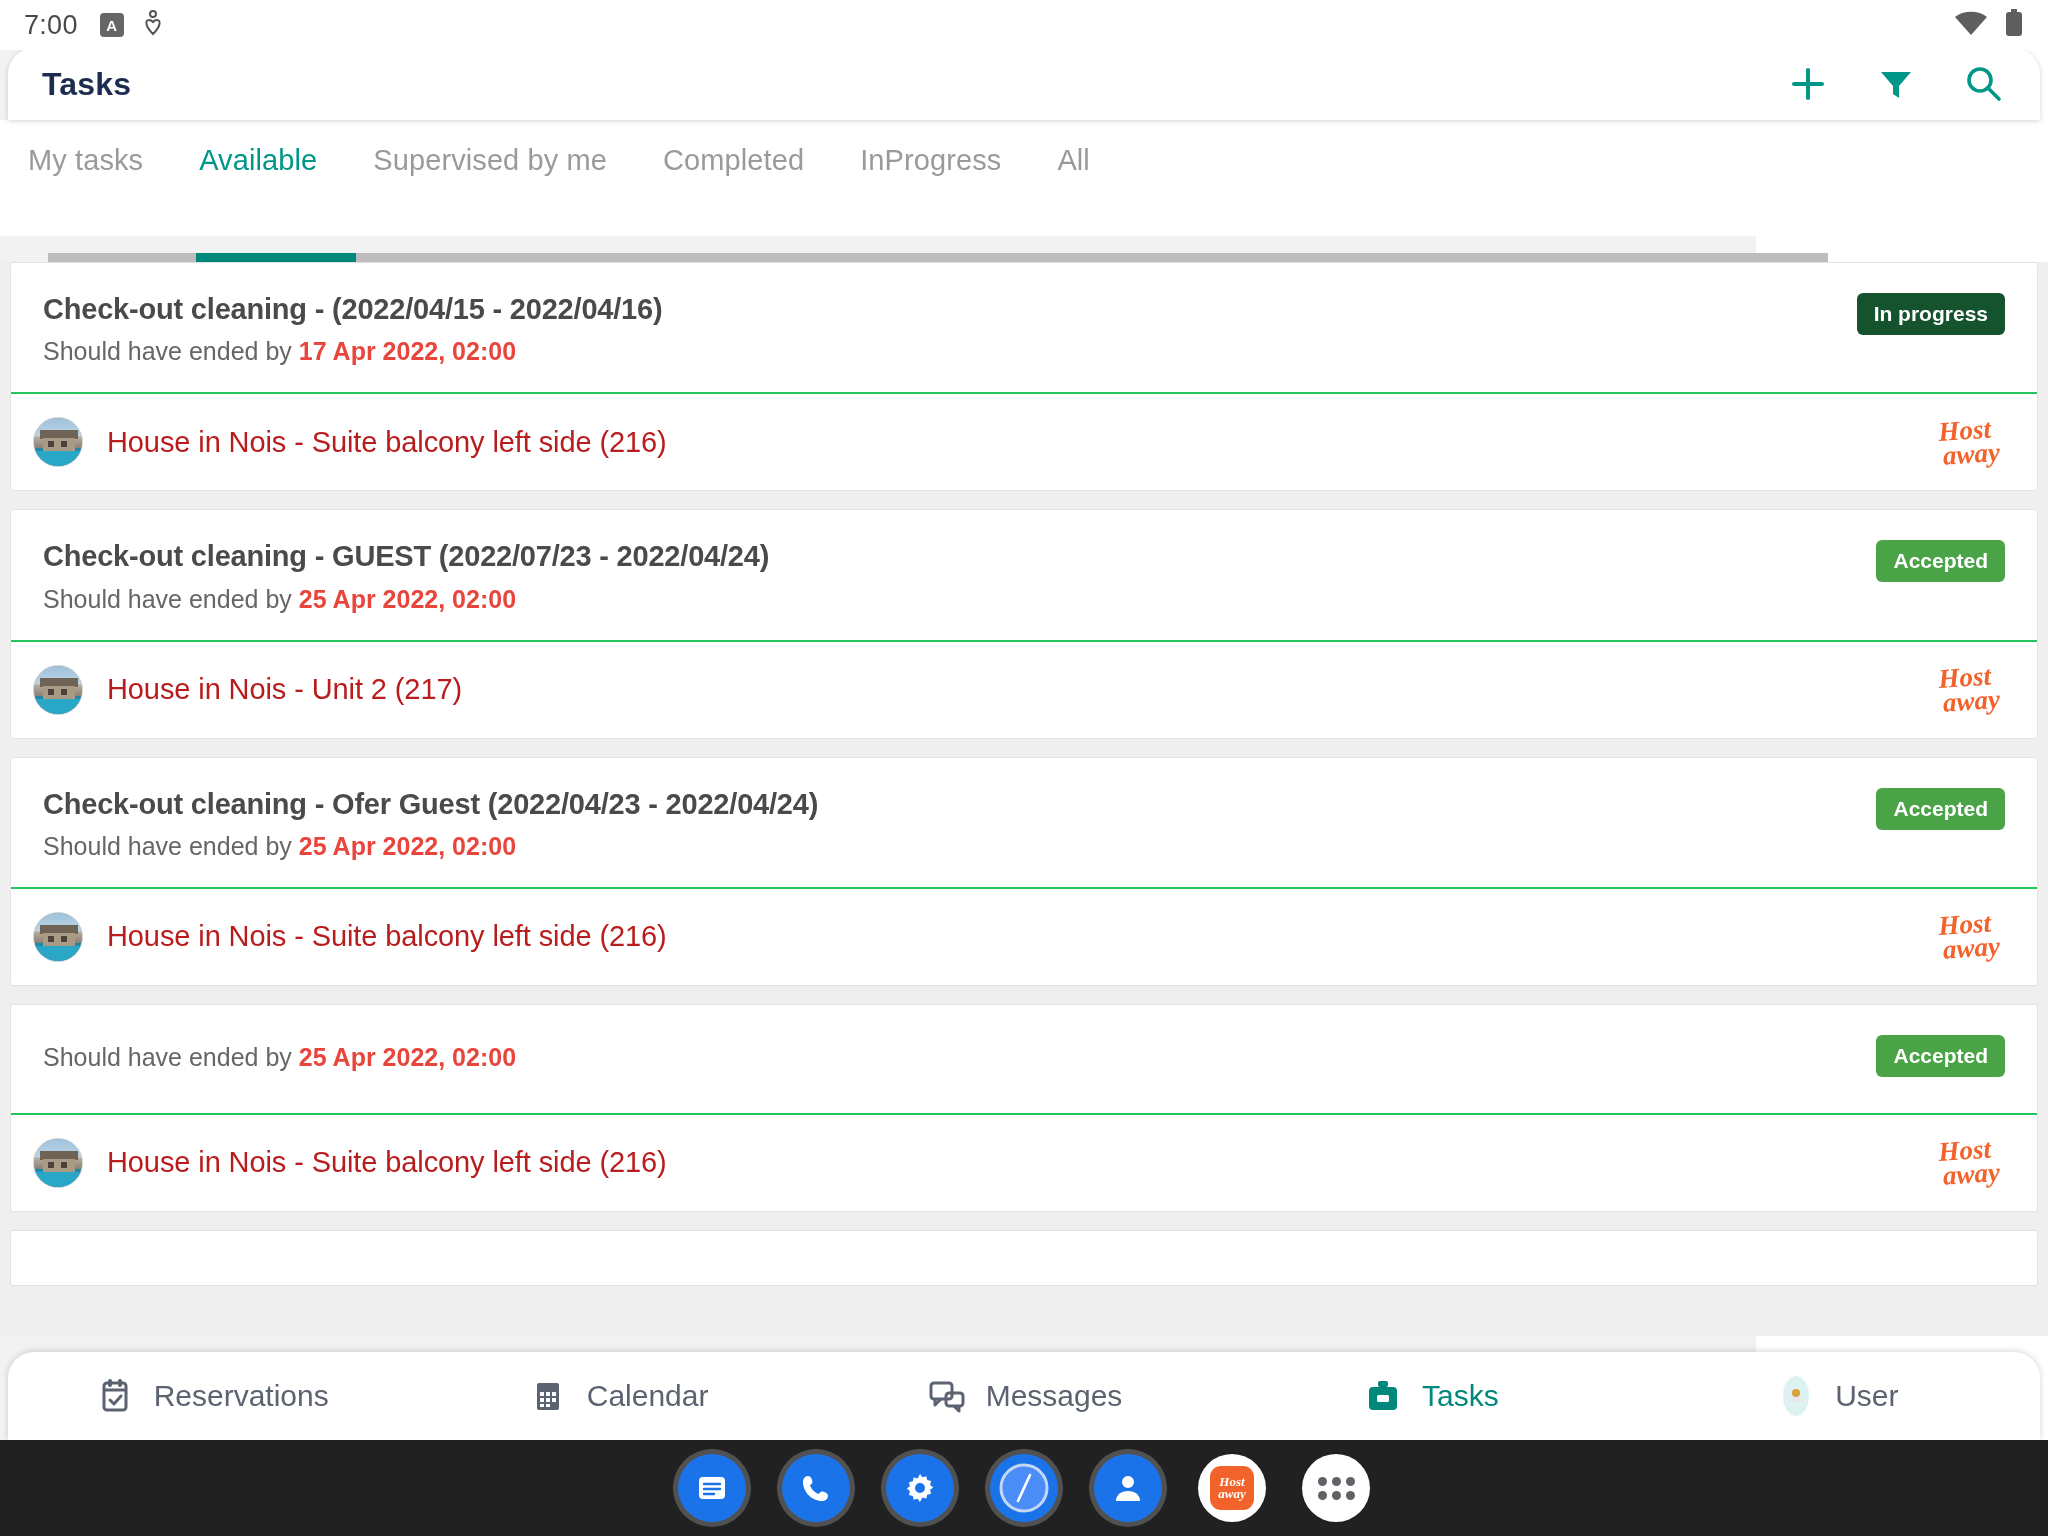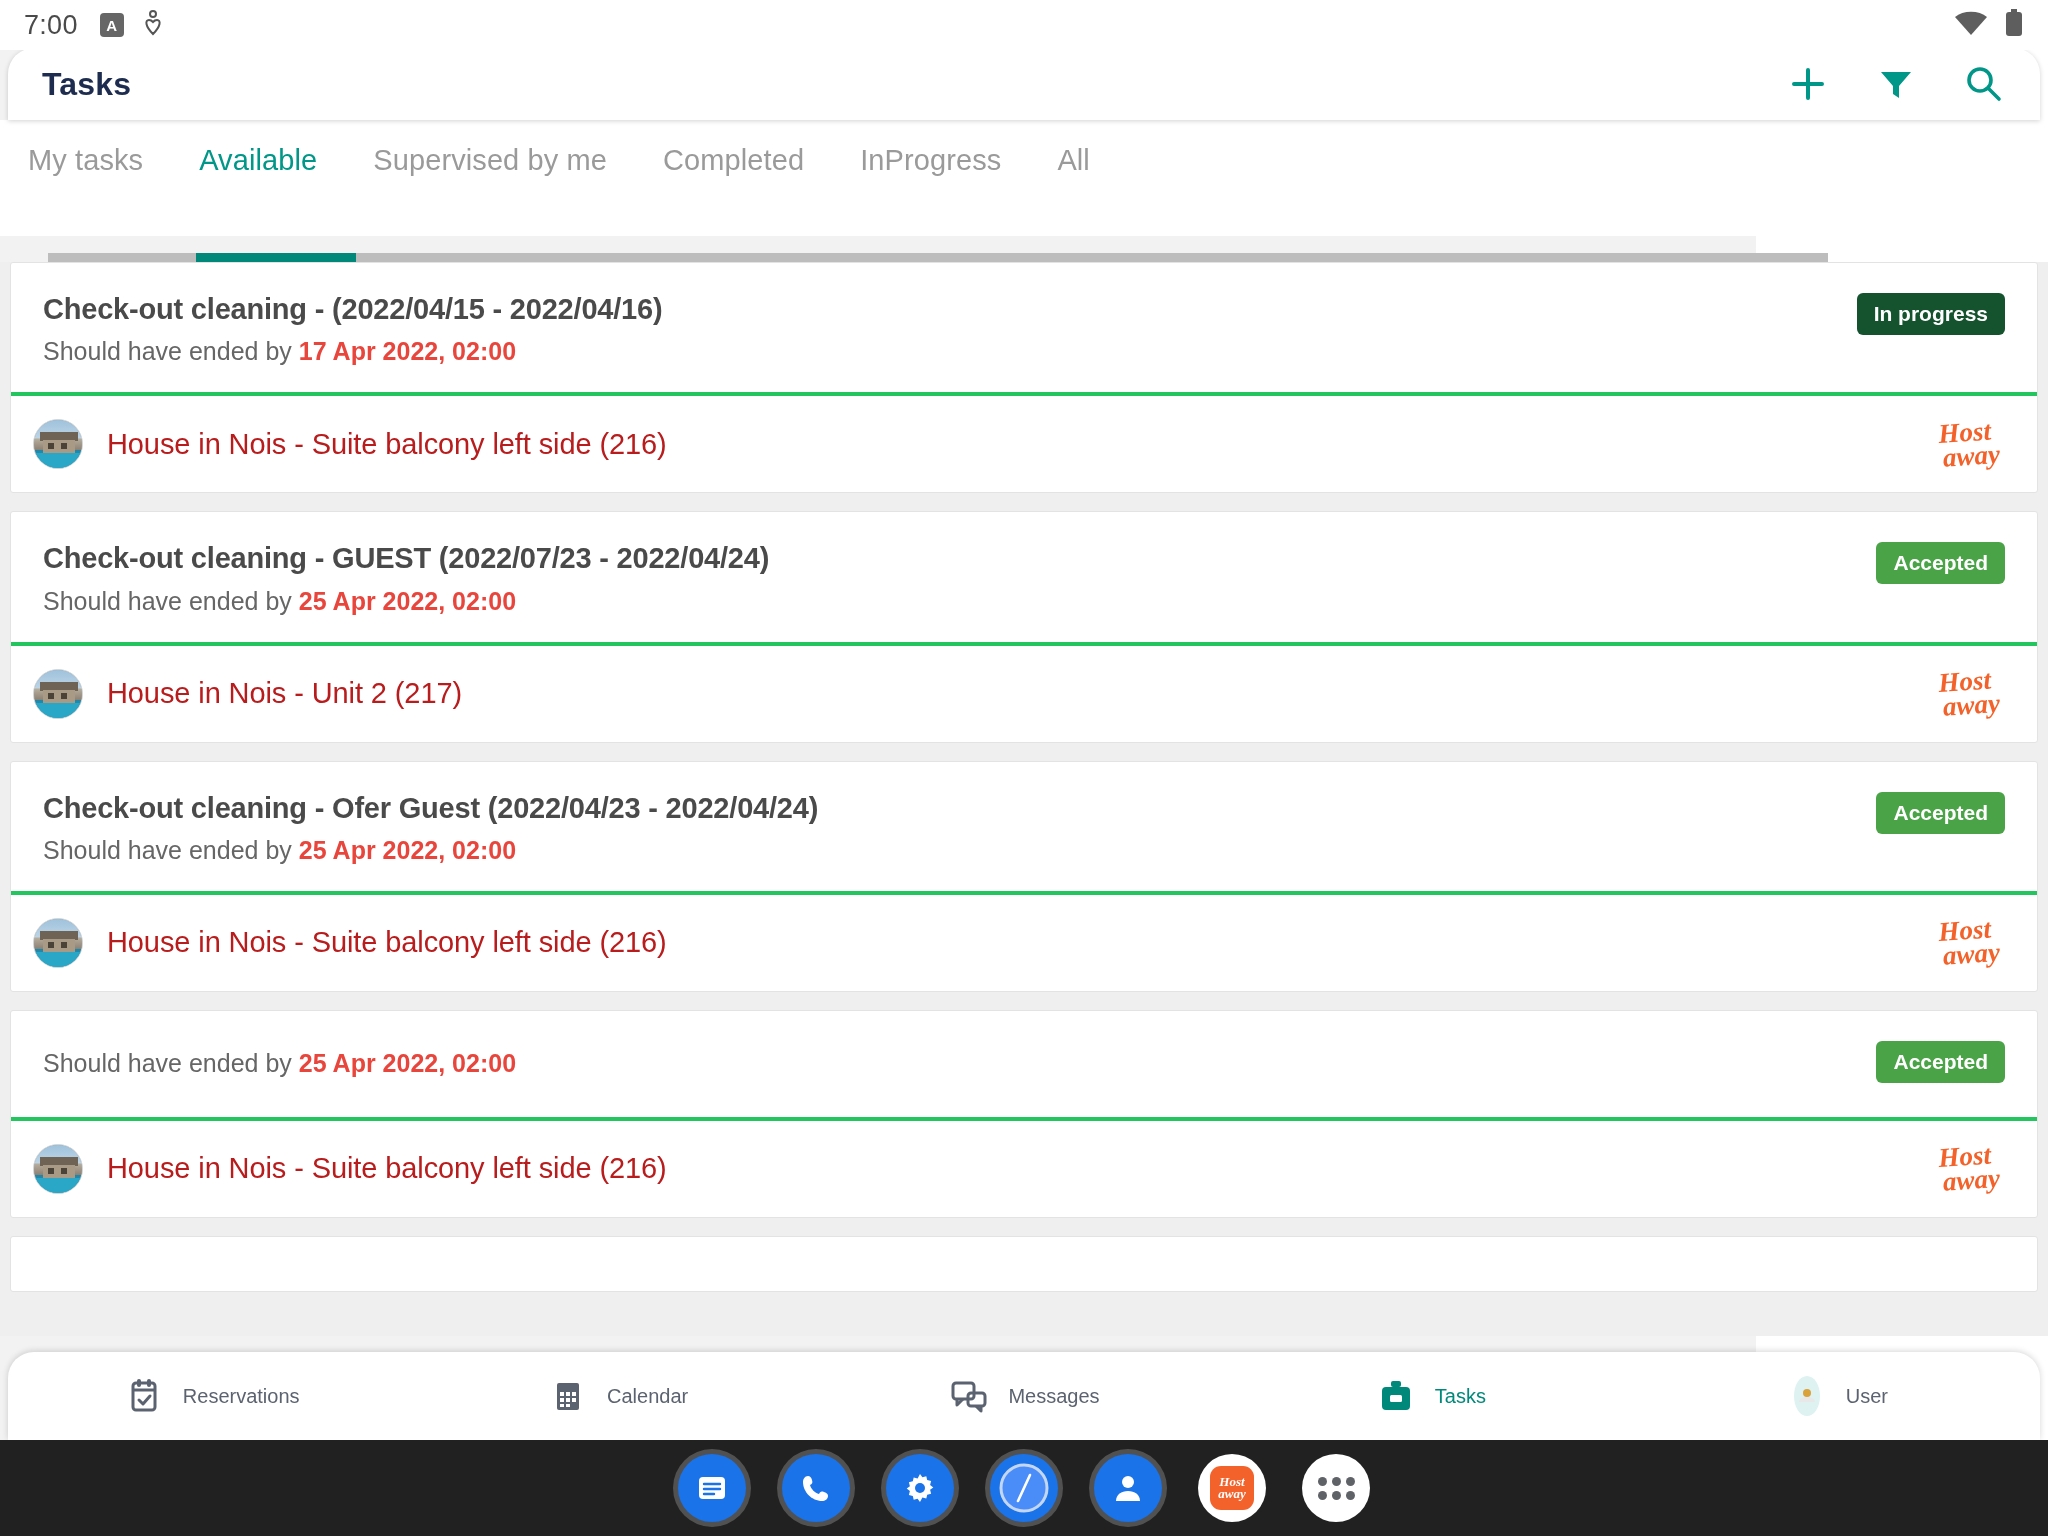--- a/index.html
+++ b/index.html
@@ -72,21 +72,21 @@
   }
   .card {
     margin: 0 10px 18px 10px;
     background:#ffffff;
     border:1px solid #e3e3e3;
     border-radius:3px;
   }
   .card-top {
     padding: 28px 32px 26px 32px;
     display:flex; align-items:flex-start;
-    border-bottom:4px solid #22c55e;
+    border-bottom:2px solid #22c55e;
     min-height:110px;
     justify-content:space-between;
   }
   .card-top-text { flex:1; }
   .task-title {
     font-size:29px; font-weight:bold; color:#4a4a4a; line-height:1.25;
     letter-spacing:-0.2px;
   }
   .task-sub {
     margin-top:9px; font-size:25px; color:#666666; line-height:1.2;
@@ -128,21 +128,21 @@
   .bottomnav {
     position:absolute; bottom:96px; left:8px; width:2032px; height:88px;
     background:#ffffff; border-radius:26px 26px 0 0;
     box-shadow: 0 -1px 6px rgba(0,0,0,0.16);
     display:flex; align-items:center; z-index:45;
   }
   .navitem {
     flex:1; display:flex; align-items:center; justify-content:center; gap:18px;
     cursor:pointer;
   }
-  .navitem .lbl { font-size:20px; color:#5c6370; }
+  .navitem .lbl { font-size:30px; color:#5c6370; }
   .navitem.active .lbl { color:#00897b; }
   .navicon { width:42px; height:42px; display:flex; align-items:center; justify-content:center; }
 
   
   .dock {
     position:absolute; bottom:0; left:0; width:2048px; height:96px;
     background:#212121; display:flex; align-items:center;
     justify-content:center; gap:36px; z-index:60;
   }
   .dockicon {

